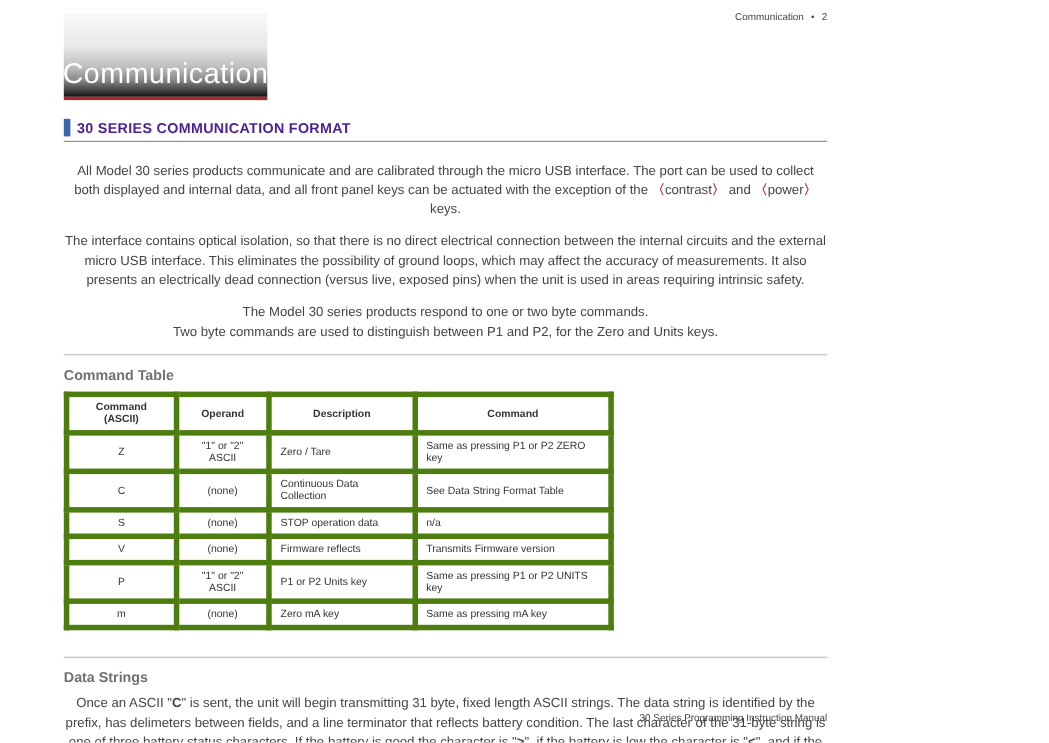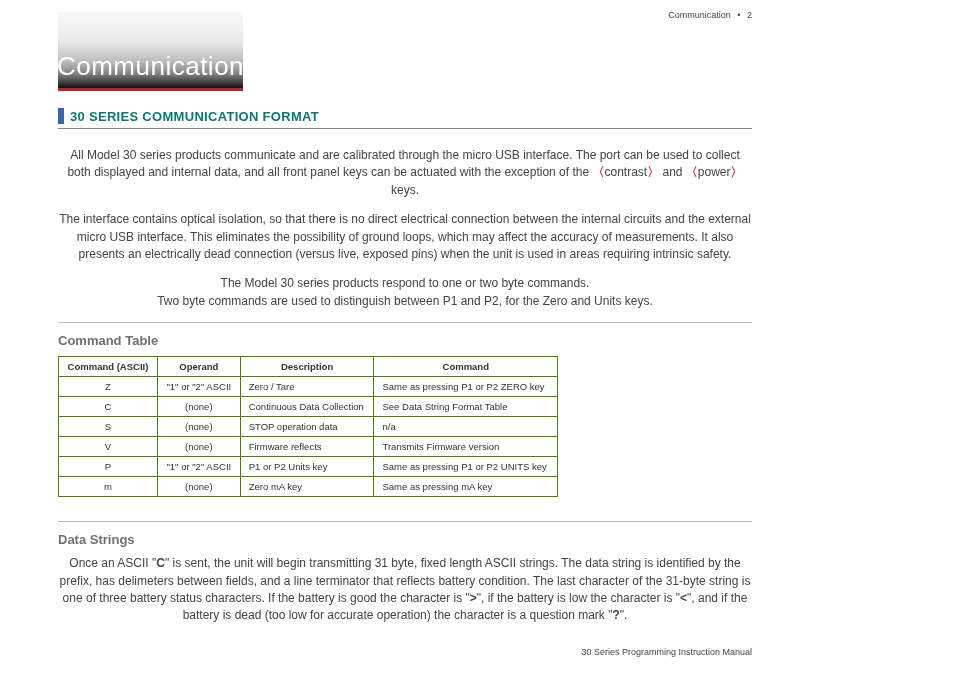--- a/index.html
+++ b/index.html
@@ -15,32 +15,32 @@
     background: linear-gradient(to bottom, #f9f9f9 0%, #e8e8e8 40%, #bdbdbd 65%, #888 80%, #444 92%, #111 100%);
     display: flex; align-items: flex-end; justify-content: center; padding-bottom: 6px;
   }
   .title-box span { color: #ffffff; font-size: 26px; font-weight: 300; letter-spacing: .5px; }
   .red-bar { position:absolute; left:58px; top:88px; width:185px; height:3px; background:#b6242b; }
 
   .content { position: absolute; left: 58px; right: 36px; top: 108px; }
 
   .section-title-row { display: flex; align-items: center; margin-bottom: 4px; }
   .blue-stub { width: 6px; height: 16px; background: #3d66a8; margin-right: 6px; }
-  .section-title { font-size: 13px; font-weight: 700; color: #0f766e; letter-spacing: .3px; }
+  .section-title { font-size: 13px; font-weight: 700; color: #4c1d95; letter-spacing: .3px; }
   .section-underline { height: 1px; background: #888; margin-bottom: 18px; }
 
   .para { font-size: 12px; line-height: 1.45; color: #444; margin-bottom: 12px; text-align: center; }
   .para .red-brace { color: #c8252c; font-weight: 700; }
   .para .bold-inline { font-weight: 600; }
 
   .subheading { font-size: 13px; font-weight: 600; color: #707070; margin-top: 8px; margin-bottom: 8px; }
   .sub-underline { height: 1px; background: #bbb; margin-bottom: 10px; }
 
   .cmd-table { border-collapse: collapse; width: 500px; font-size: 9.5px; }
-  .cmd-table th, .cmd-table td { border: 1px solid #4d7c0f; padding: 4px 8px; vertical-align: middle; }
+  .cmd-table th, .cmd-table td { border: 5px solid #4d7c0f; padding: 4px 8px; vertical-align: middle; }
   .cmd-table th { font-weight: 700; text-align: center; color: #333; }
   .cmd-table td.col0, .cmd-table td.col1 { text-align: center; }
   .cmd-table td.col2, .cmd-table td.col3 { text-align: left; }
 
   .data-strings-block { margin-top: 24px; }
 
   .footer { position: absolute; bottom: 18px; right: 36px; font-size: 9px; color: #444; }
 </style>
 </head>
 <body>

